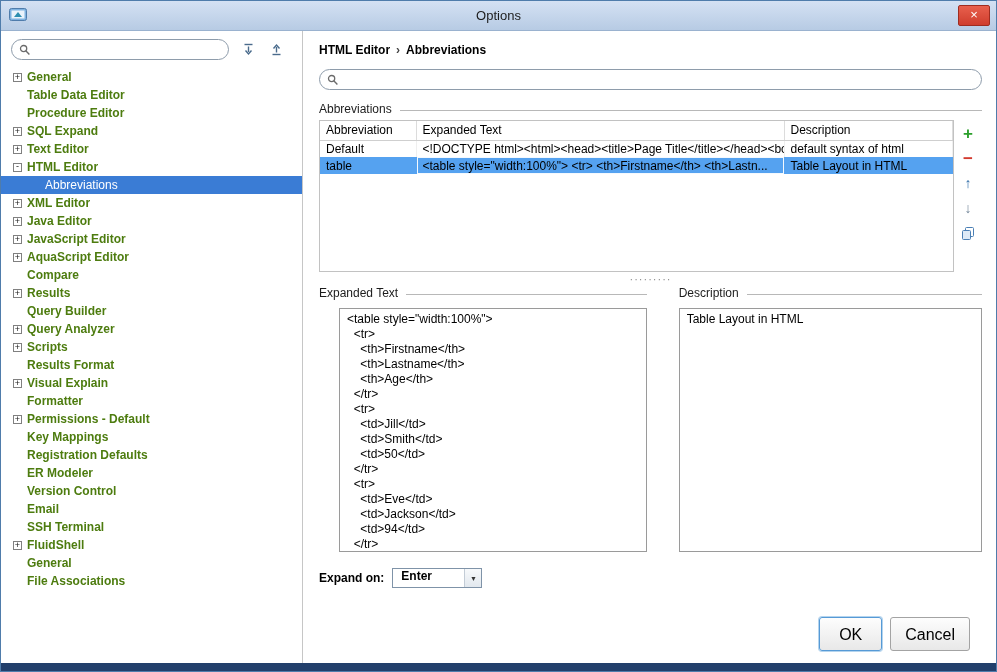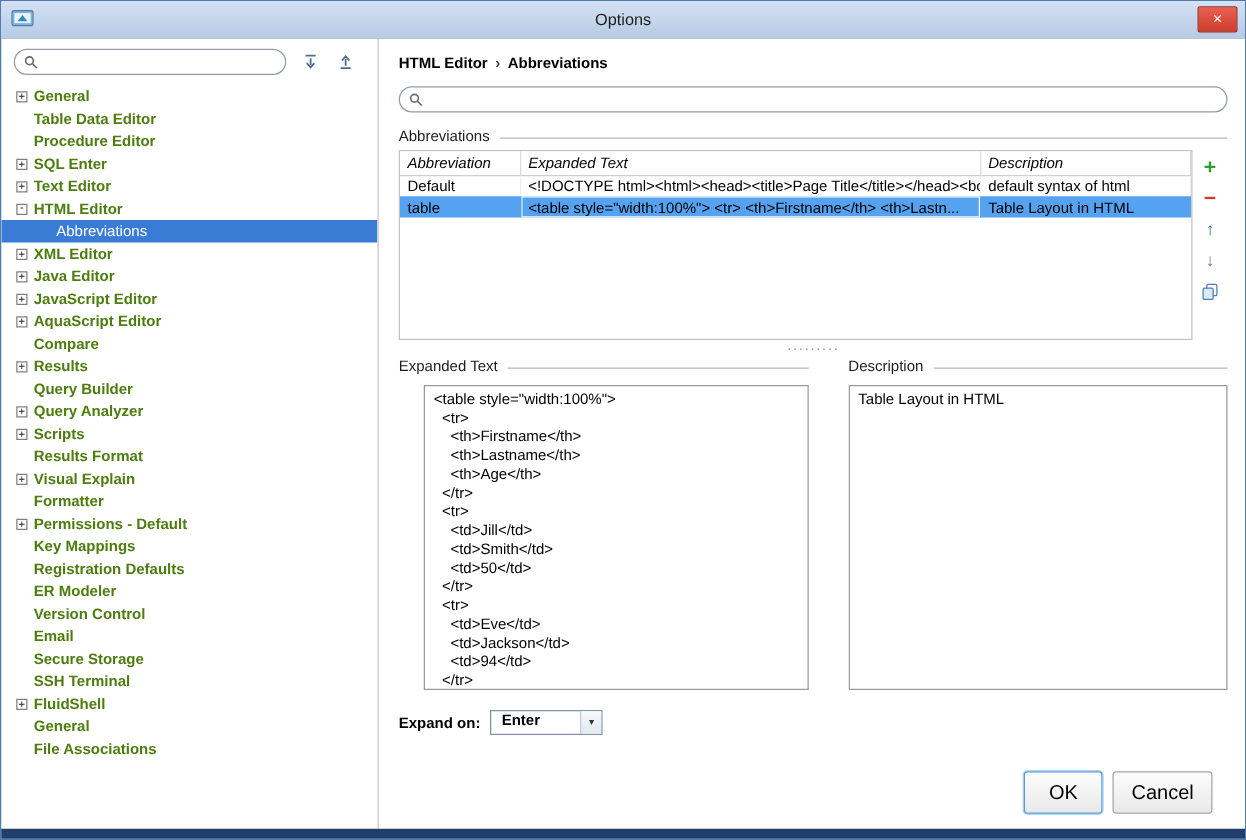--- a/index.html
+++ b/index.html
@@ -78,21 +78,21 @@
   .main-search { margin-bottom:12px; }
   .group-header { display:flex; align-items:center; gap:8px; margin-bottom:4px; }
   .group-title { color:#1c1c1c; }
   .gline { flex:1; height:1px; background:#b8b8b8; margin-top:2px; }
   .abbrev-body { display:flex; }
   .table-wrap { flex:1; height:152px; border:1px solid #c2c2c2; background:#fff; overflow:hidden; }
   table.abbrev { border-collapse:collapse; width:100%; table-layout:fixed; }
   table.abbrev th {
     font-weight:normal; text-align:left; padding:2px 6px; height:19px;
     border-bottom:1px solid #cfcfcf; border-right:1px solid #dcdcdc;
-    background:#fff; overflow:hidden; white-space:nowrap;font-style:italic;
+    background:#fff; overflow:hidden; white-space:nowrap;
   }
   table.abbrev td {
     padding:1px 6px; height:17px; overflow:hidden; white-space:nowrap;
     border-right:1px solid #efefef;
   }
   tr.row-selected td { background:#55a2f0; border-right-color:#55a2f0; }
   tr.row-selected td.cell-editor { box-shadow: inset 0 0 0 1px #f4f9fe; }
   .side-toolbar {
     width:28px; flex:0 0 28px;
     display:flex; flex-direction:column; align-items:center;
@@ -192,21 +192,21 @@
         <div class="ti">
             <span class="tg none"></span>
             <span class="tl">Table Data Editor</span>
           </div>
         <div class="ti">
             <span class="tg none"></span>
             <span class="tl">Procedure Editor</span>
           </div>
         <div class="ti">
             <span class="tg plus"></span>
-            <span class="tl">SQL Enter</span>
+            <span class="tl">SQL Expand</span>
           </div>
         <div class="ti">
             <span class="tg plus"></span>
             <span class="tl">Text Editor</span>
           </div>
         <div class="ti">
             <span class="tg minus"></span>
             <span class="tl">HTML Editor</span>
           </div>
         <div class="ti child selected">
@@ -277,24 +277,20 @@
             <span class="tg none"></span>
             <span class="tl">ER Modeler</span>
           </div>
         <div class="ti">
             <span class="tg none"></span>
             <span class="tl">Version Control</span>
           </div>
         <div class="ti">
             <span class="tg none"></span>
             <span class="tl">Email</span>
-          </div>
-        <div class="ti">
-            <span class="tg none"></span>
-            <span class="tl">Secure Storage</span>
           </div>
         <div class="ti">
             <span class="tg none"></span>
             <span class="tl">SSH Terminal</span>
           </div>
         <div class="ti">
             <span class="tg plus"></span>
             <span class="tl">FluidShell</span>
           </div>
         <div class="ti">

